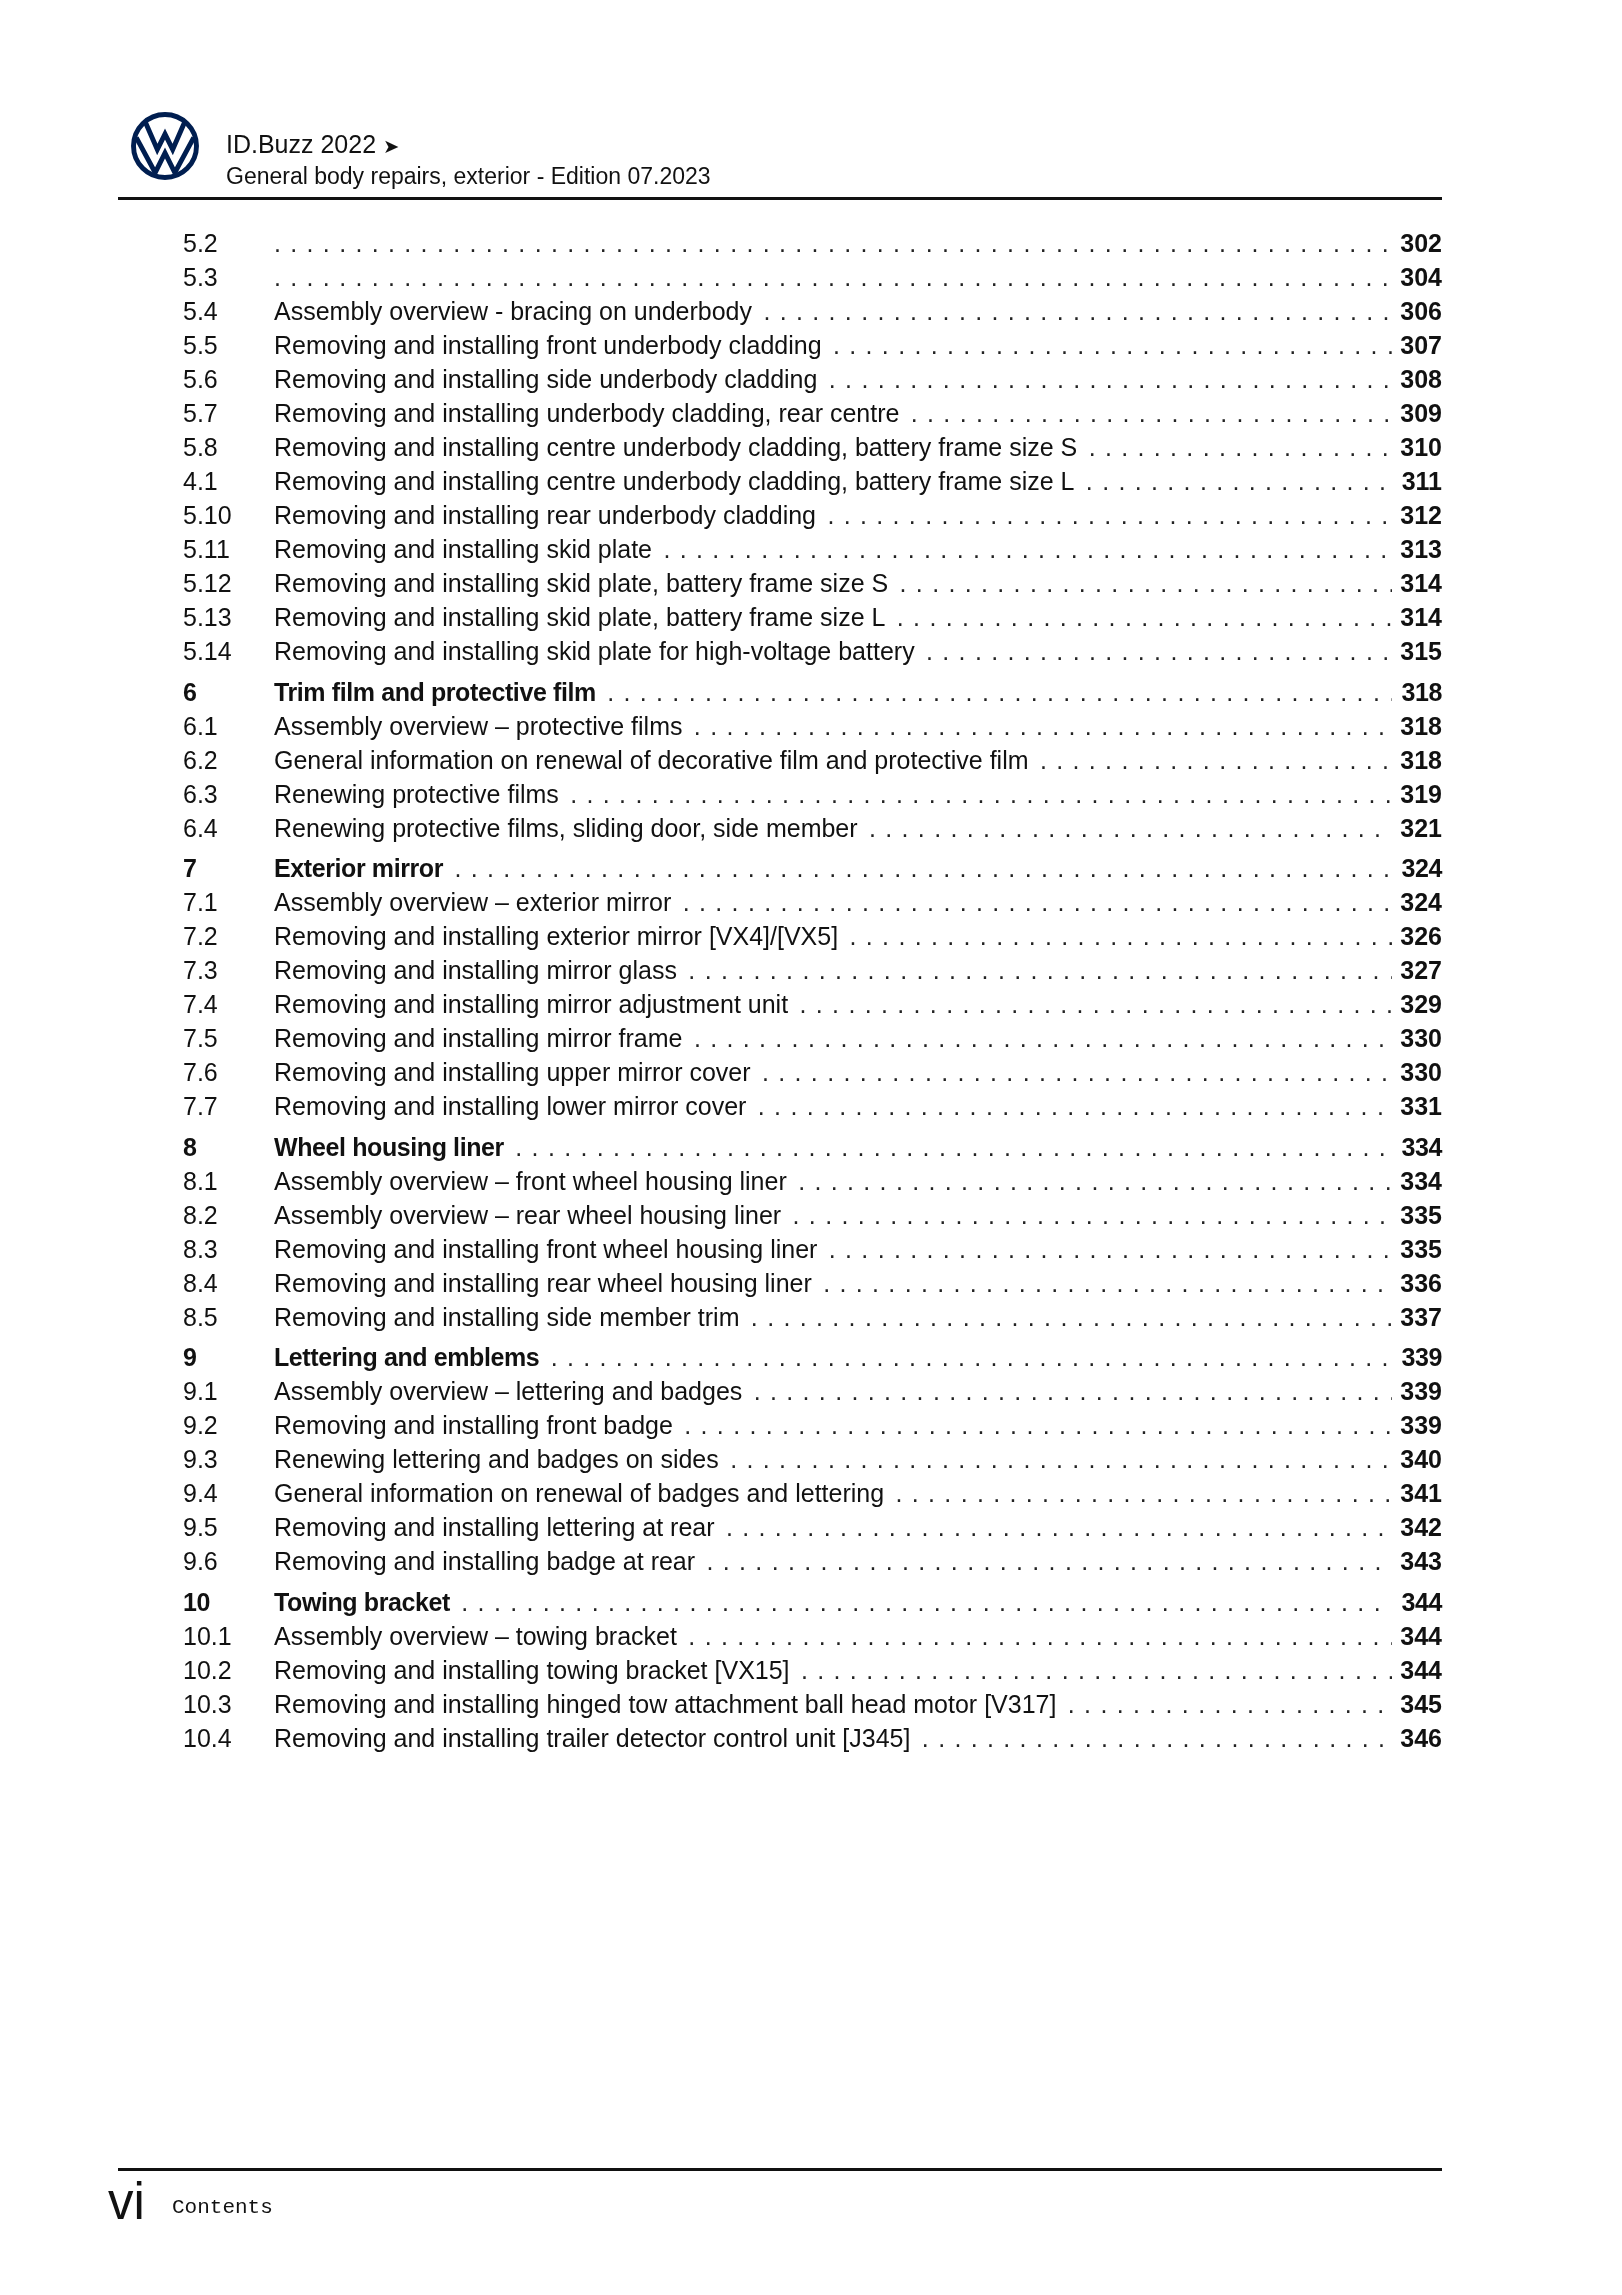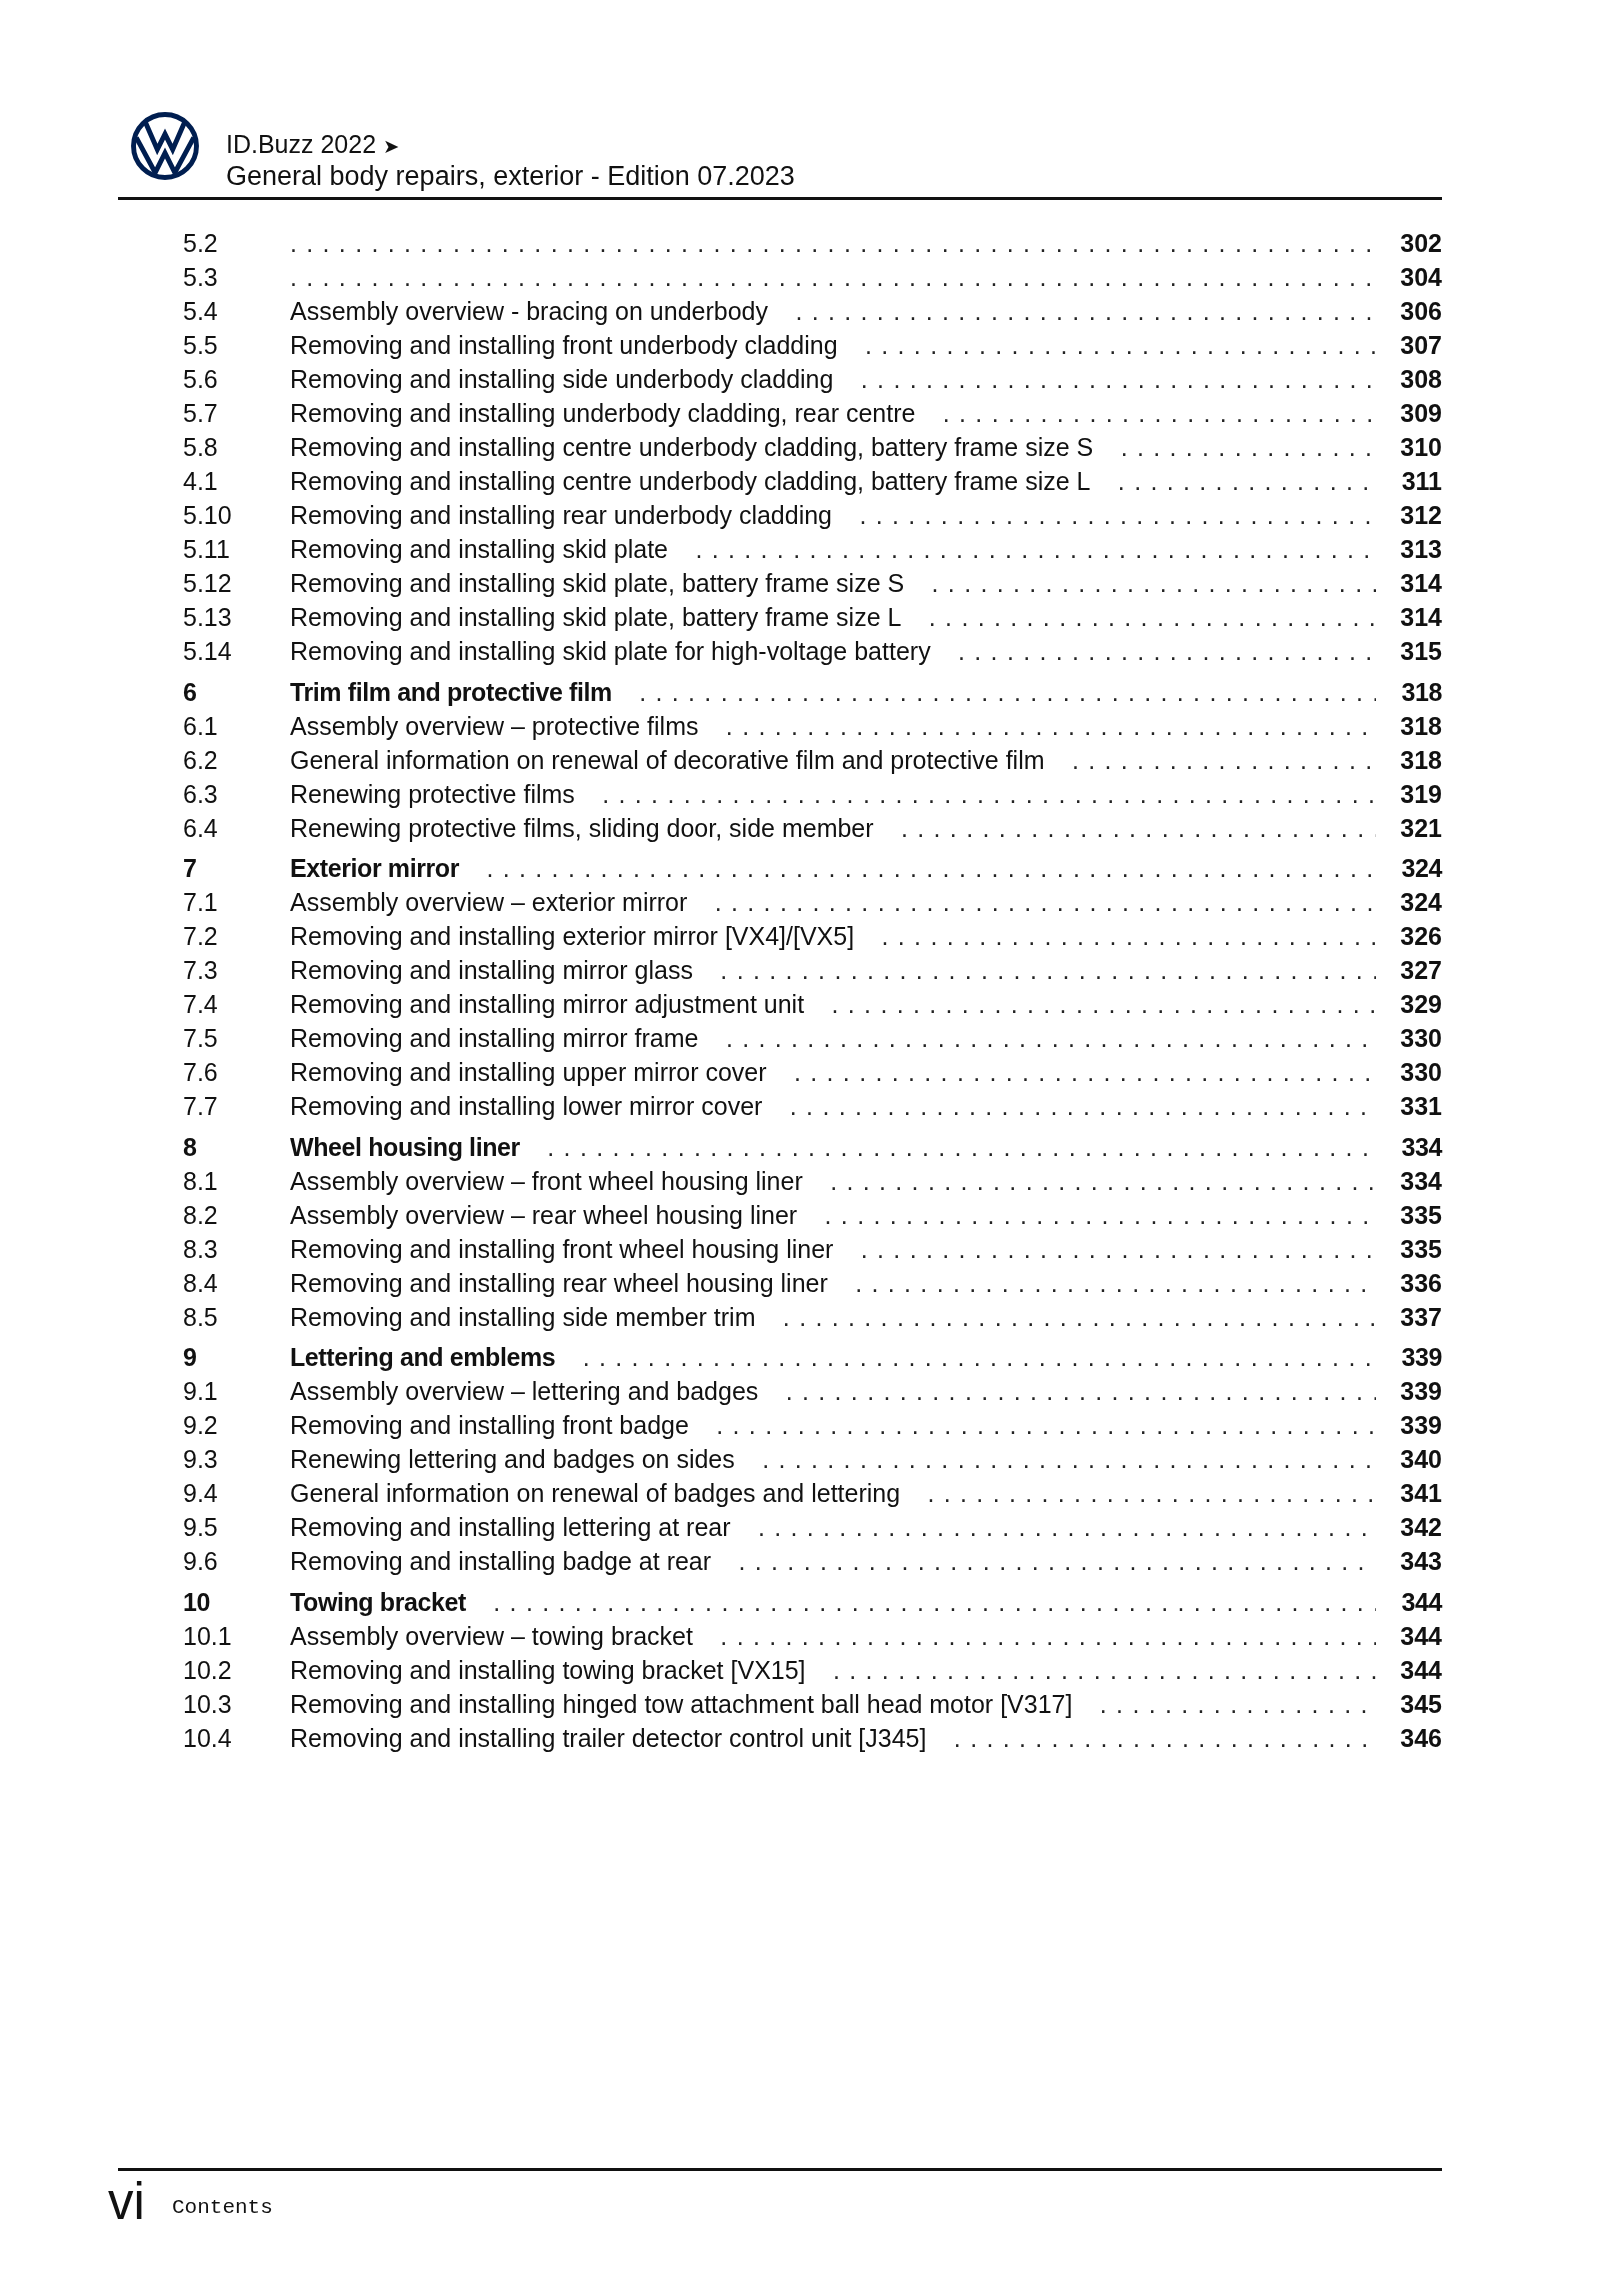--- a/index.html
+++ b/index.html
@@ -1,23 +1,23 @@
 <!DOCTYPE html>
 <html style="font-size:13px"><head>
 <meta charset="utf-8">
 <style>
   html, body { margin: 0; padding: 0; background: #ffffff; }
   body { width: 1623px; height: 2295px; position: relative; overflow: hidden;
          font-family: "Liberation Sans", sans-serif; color: #111111; }
   .logo { position: absolute; left: 130px; top: 111px; width: 70px; height: 70px; }
   .hdr-line1 { position: absolute; left: 226px; top: 130px; font-size: 25px; line-height: 29px; white-space: nowrap; }
-  .hdr-line2 { position: absolute; left: 226px; top: 162px; font-size: 27px; line-height: 29px; white-space: nowrap; }
+  .hdr-line2 { position: absolute; left: 226px; top: 162px; font-size: 23px; line-height: 29px; white-space: nowrap; }
   .hdr-rule { position: absolute; left: 118px; top: 197px; width: 1324px; height: 3.2px; background: #111; }
   .toc { position: absolute; left: 183px; top: 226px; width: 1259px; }
-  .row { position: relative; height: 34px; display: flex; align-items: center; font-size: 25px; line-height: 34px; white-space: nowrap; gap: 16px; }
+  .row { position: relative; height: 34px; display: flex; align-items: center; font-size: 25px; line-height: 34px; white-space: nowrap; }
   .row.chapter { margin-top: 6.5px; font-weight: bold; letter-spacing: -0.4px; }
   .row .num { width: 91px; flex: none; }
   .row .title { flex: none; padding-right: 11.4px; }
   .row .leader { flex: 1 1 auto; overflow: hidden; color: #222; letter-spacing: 4.4px; font-weight: normal; padding-right: 9.7px; }
   .row .leader::before { content: ". . . . . . . . . . . . . . . . . . . . . . . . . . . . . . . . . . . . . . . . . . . . . . . . . . . . . . . . . . . . . . . . . . . . . . . . . . . . . . . . . . . . . . . . . . . . . . . . . . . . . . . . . . . . . . . . . . . . . . . . ."; letter-spacing: 0; word-spacing: 2.4px; }
   .row .page { flex: none; width: 50px; text-align: right; font-weight: bold; }
   .ftr-rule { position: absolute; left: 118px; top: 2168px; width: 1324px; height: 3.2px; background: #111; }
   .ftr-num { position: absolute; left: 108px; top: 2179px; font-size: 51px; line-height: 45px; }
   .ftr-label { position: absolute; left: 172px; top: 2196px; font-size: 21px; line-height: 24px; font-family: Liberation Mono, monospace; }
 </style>

